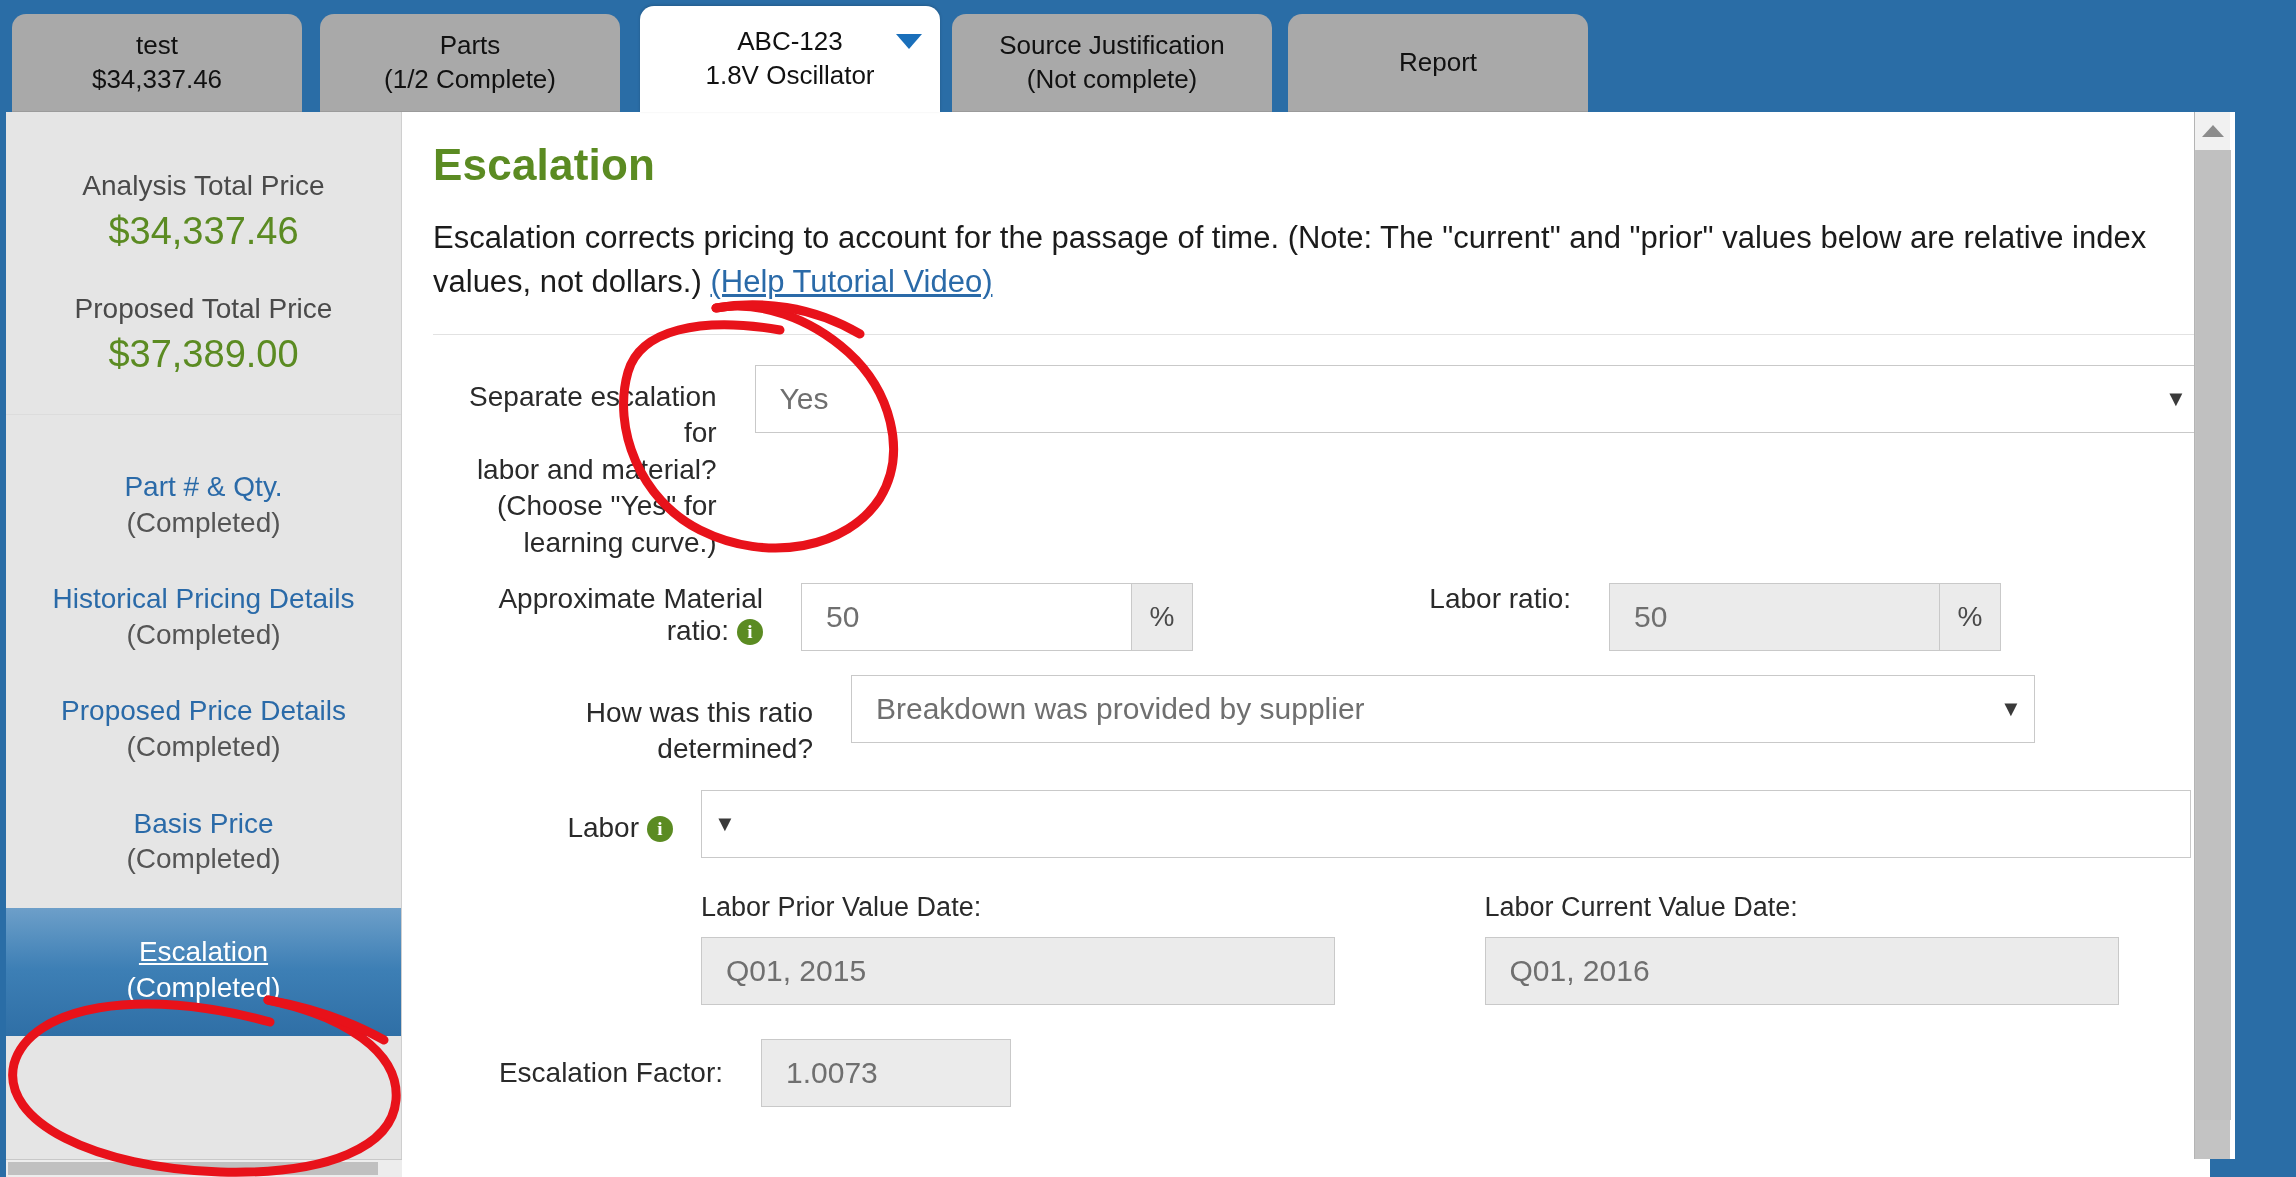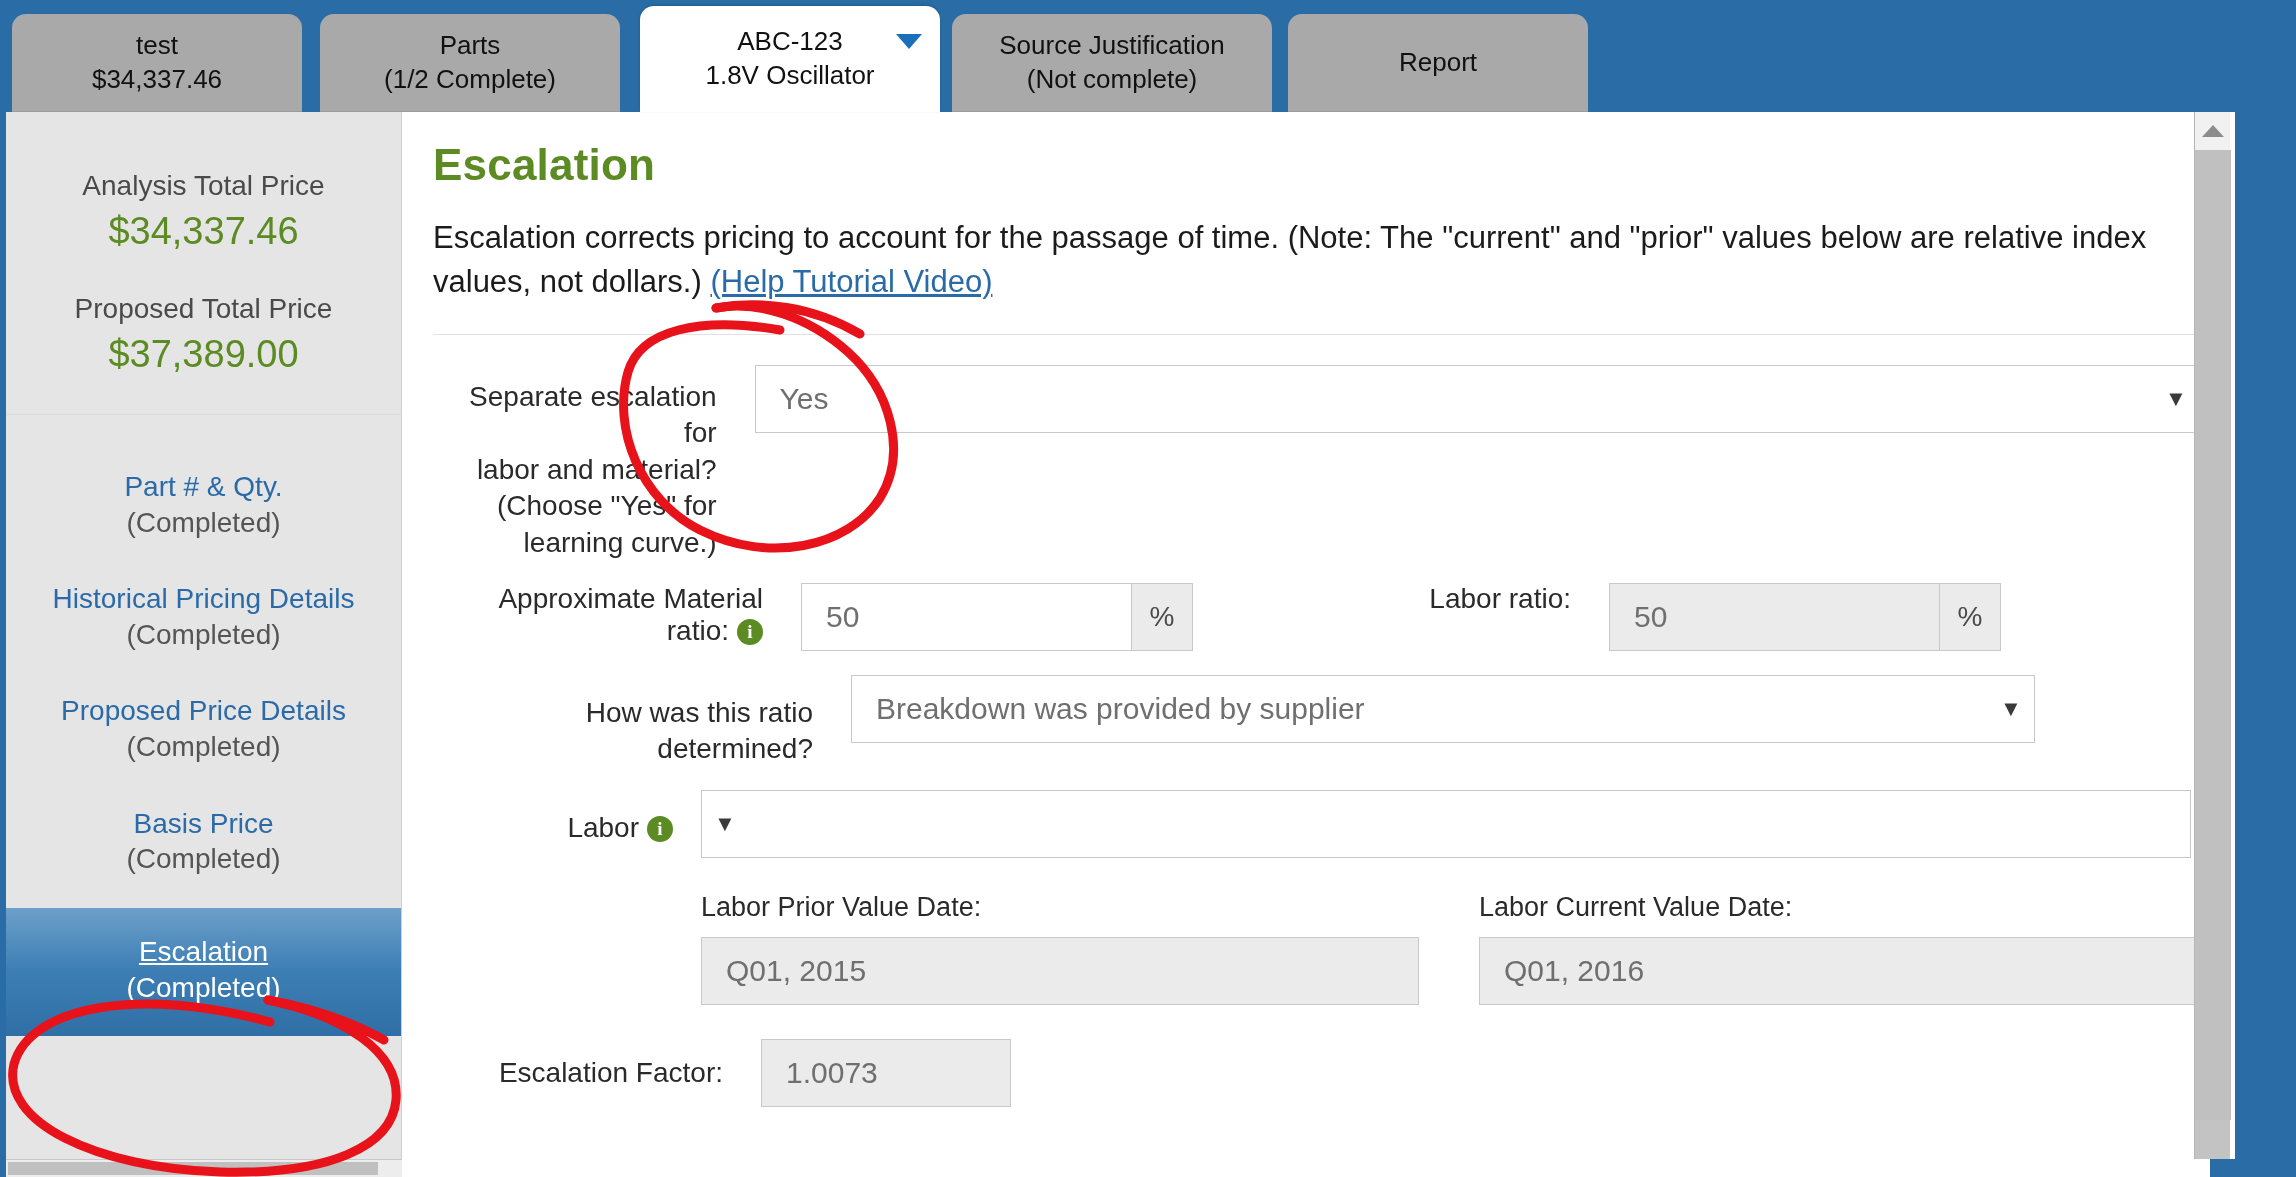--- a/index.html
+++ b/index.html
@@ -269,29 +269,29 @@
   #row-ratios .lab-label { width: 300px; text-align: right; font-size: 28px; color:#2a2a2a; margin-left: 78px; }
   #row-ratios .lab-grp { margin-left: 38px; }
   #row-ratios .lab-grp .txtbox { width: 330px; }
 
   #row-determined .flabel { width: 380px; margin-right: 38px; }
   #row-determined .select { width: 1184px; }
 
   #row-labor .flabel { width: 240px; margin-right: 28px; }
   #row-labor .select { width: 1490px; }
 
-  #row-dates { display: flex; margin-bottom: 24px; }
+  #row-dates { display: flex; margin-bottom: 24px; gap: 8px; }
   .datecol { width: 718px; }
   .datecol + .datecol { margin-left: 60px; }
   .dlabel {
     font-size: 27px;
     color: #2a2a2a;
     margin-bottom: 14px;
   }
-  .datecol .txtbox { width: 718px; }
+  .datecol .txtbox { width: 634px; }
 
   #row-factor { display: flex; align-items: center; margin-bottom: 20px; }
   #row-factor .flabel { width: 290px; margin-right: 38px; padding-top: 0; }
   #row-factor .txtbox { width: 250px; }
 
   
   #vscroll {
     position: absolute;
     right: 66px; top: 112px;
     width: 36px; height: 1047px;

